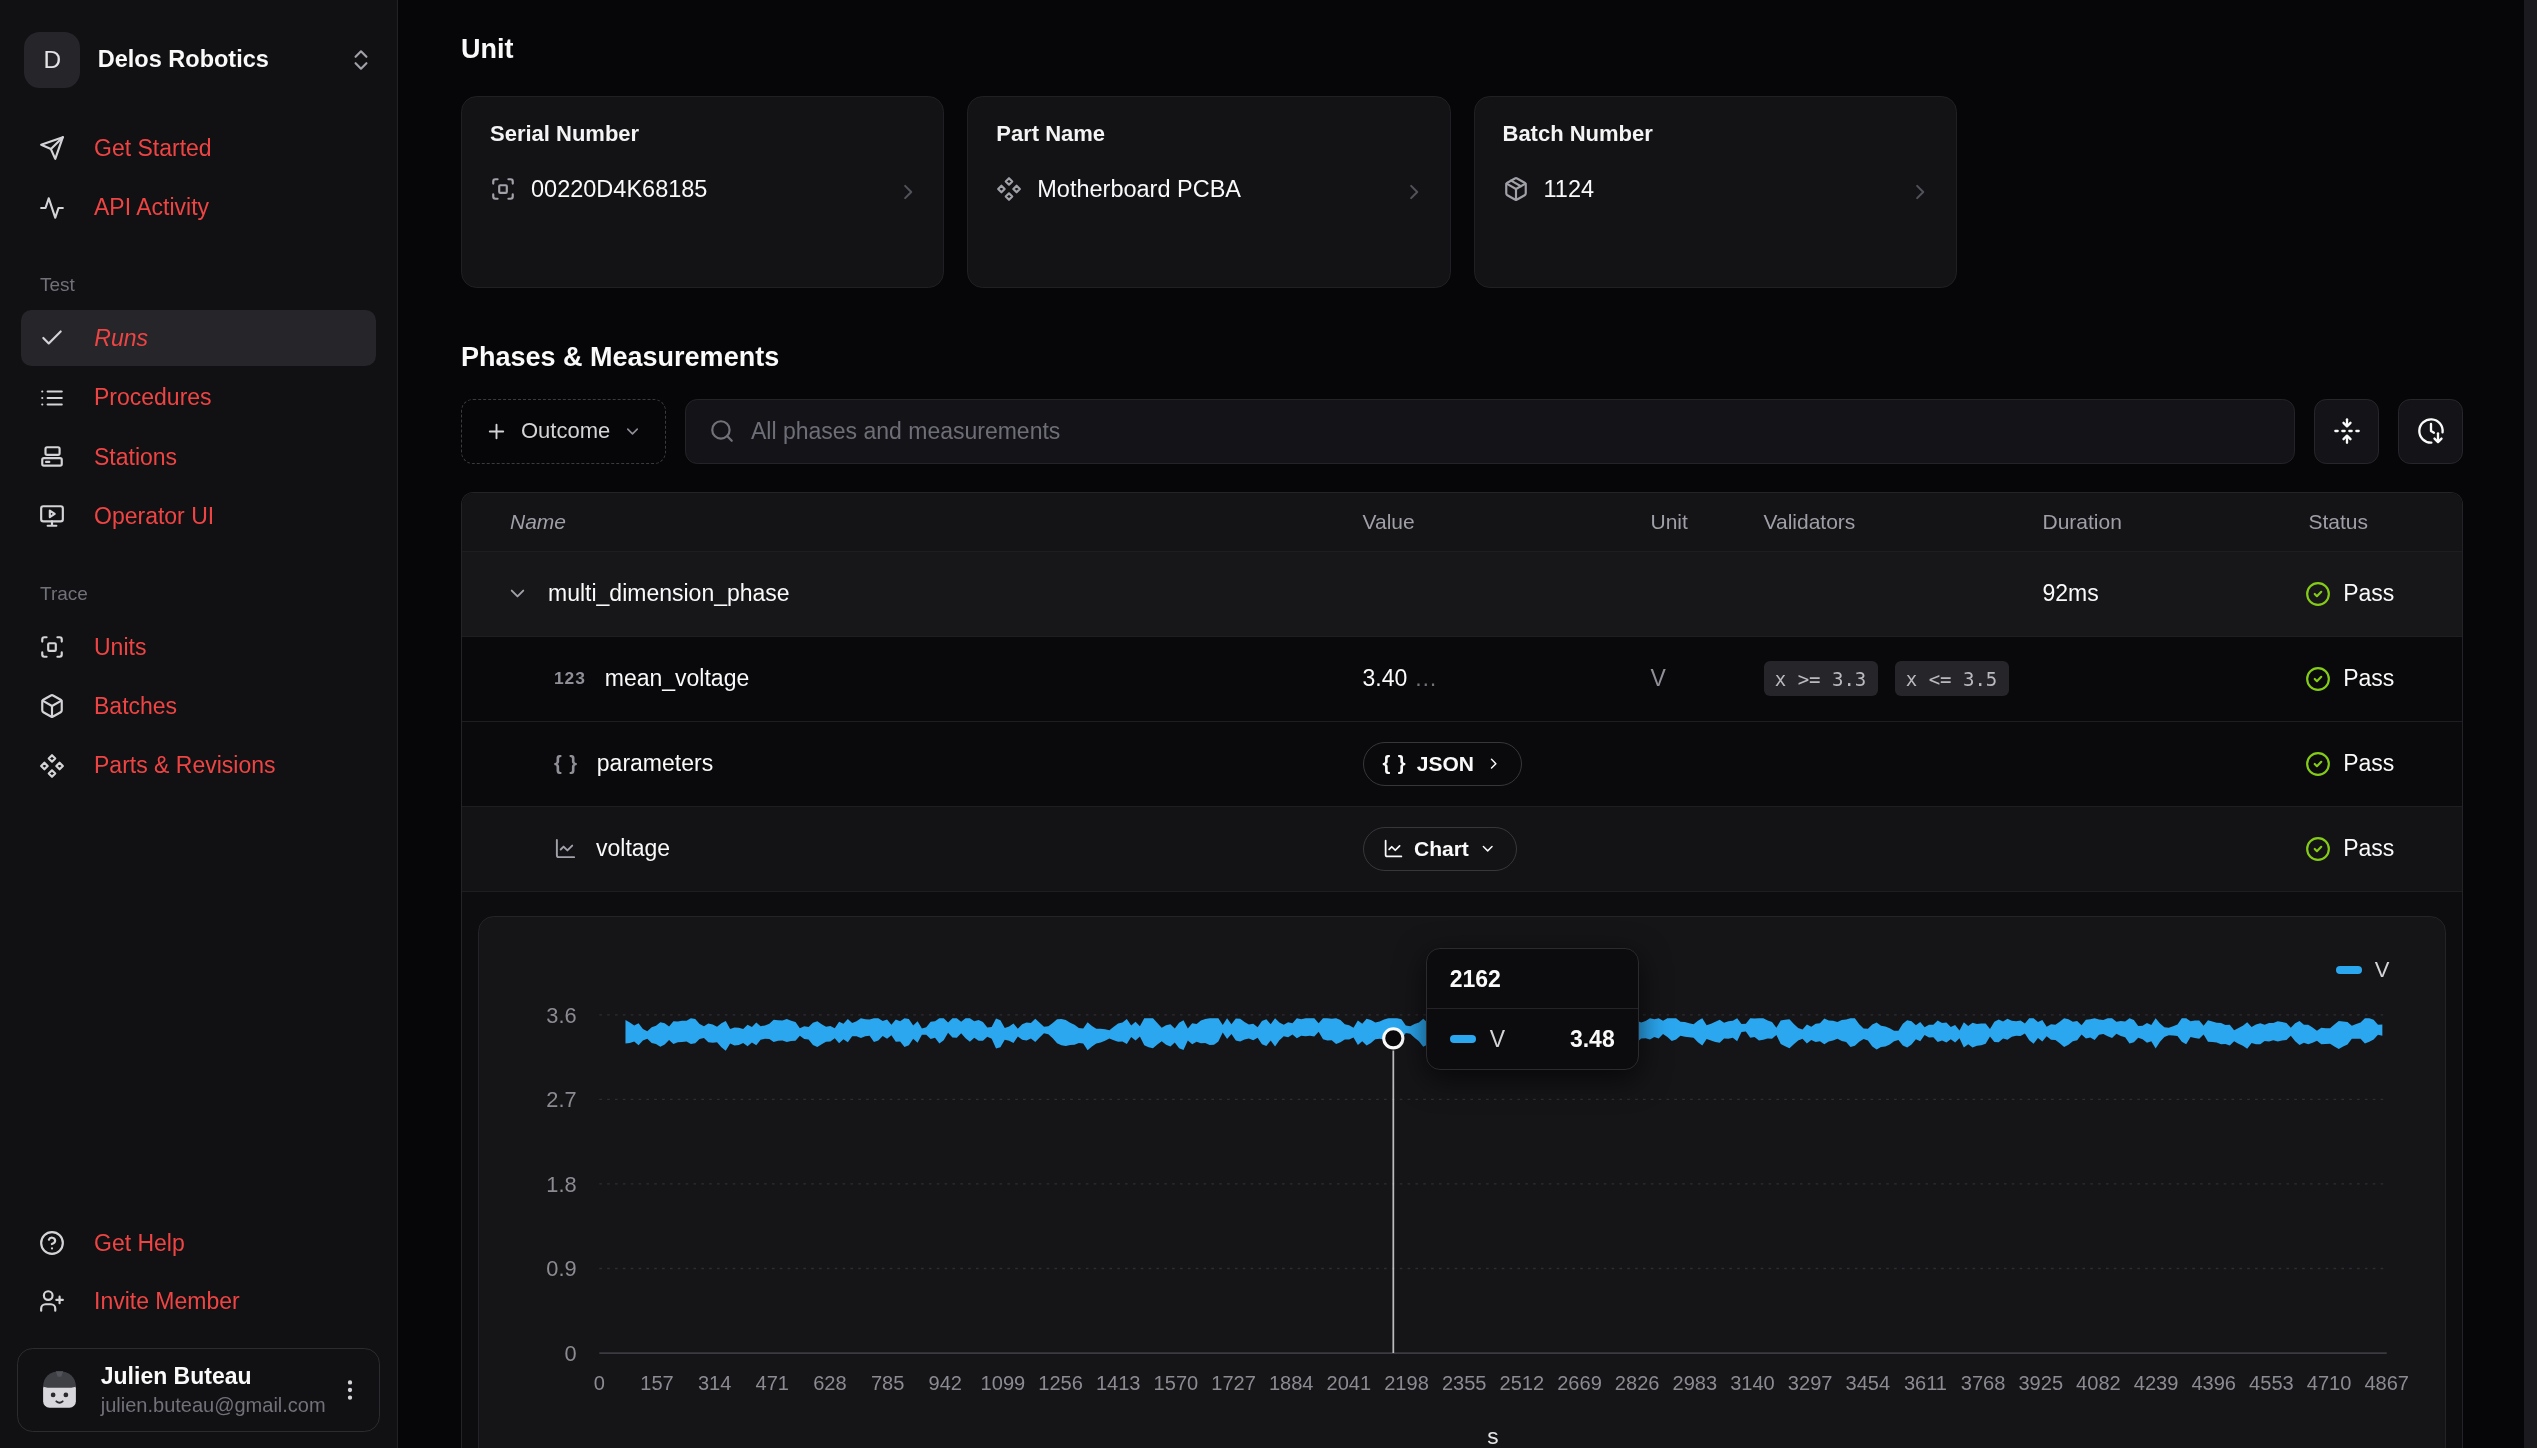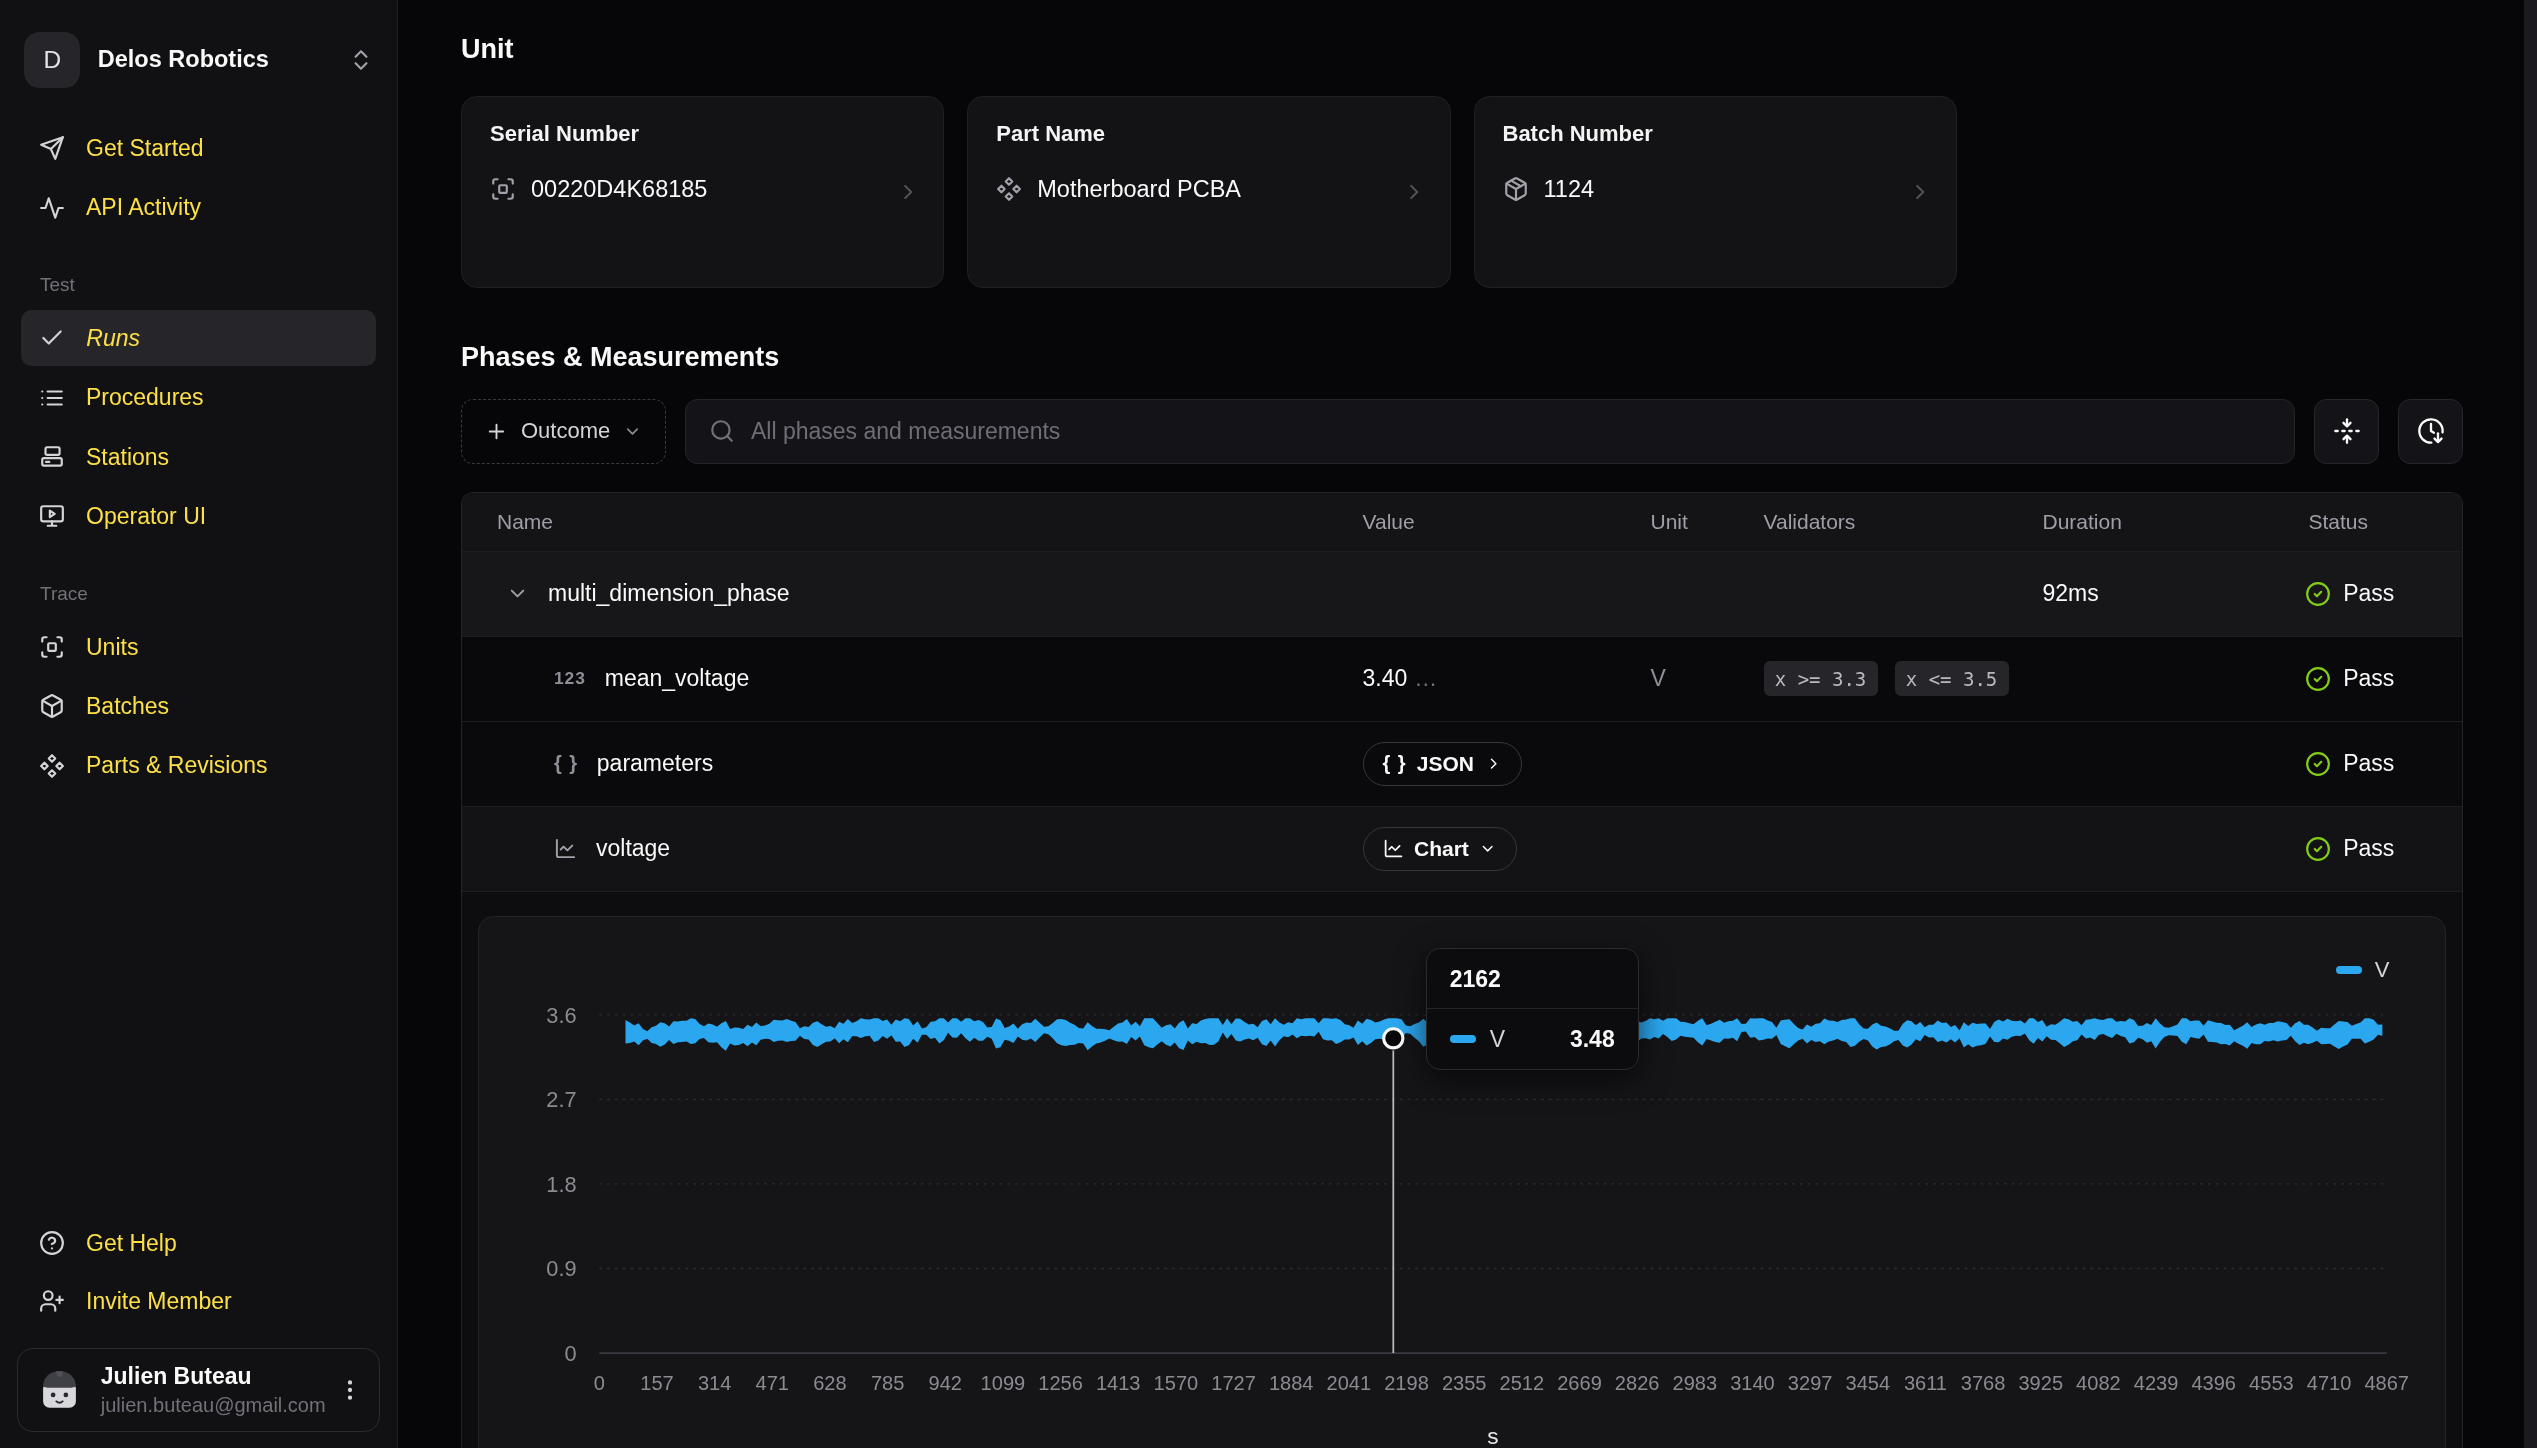--- a/index.html
+++ b/index.html
@@ -21,22 +21,22 @@
   .org-row { display: flex; align-items: center; gap: 17.4px; margin: 8.7px 23px 31px 24.4px; }
   .org-avatar {
     width: 56px; height: 56px; border-radius: 15.7px; background: #26262a;
     display: flex; align-items: center; justify-content: center;
     font-size: 24.4px; color: #e4e4e7; font-weight: 500;
   }
   .org-name { font-size: 23.5px; font-weight: 700; flex: 1; }
   .org-caret { color: #a1a1aa; width: 26px; height: 26px; }
 
   .nav-item {
-    height: 56px; display: flex; align-items: center; gap: 21px;
-    padding: 0 26px 0 39px; font-size: 23px; color: #fde047; cursor: pointer;
+    height: 56px; display: flex; align-items: center; gap: 29px;
+    padding: 0 26px 0 39px; font-size: 23px; color: #ef4444; cursor: pointer;
     margin: 1.7px 0;
   }
   .nav-item .ic { width: 26px; height: 26px; color: #d4d4d8; flex-shrink: 0; }
   .nav-group-label { font-size: 19px; color: #71717a; margin: 37px 0 12.2px 40px; }
   .nav-item.active {
     background: #26262a; border-radius: 10.5px; margin: 1.7px 21px;
     padding: 0 5.2px 0 18.3px;
     font-style: italic;
   }
   .sidebar-footer { margin-top: auto; }
@@ -90,21 +90,21 @@
   }
   .icon-btn .ic { width: 28px; height: 28px; }
 
   
   .table {
     margin-top: 28px; border: 0.9px solid #232328; border-bottom: none;
     border-radius: 12.2px 12.2px 0 0; overflow: hidden;
   }
   .trow { display: grid; grid-template-columns: 1fr 288px 113px 279px 266px 164px; align-items: center; }
   .thead { height: 58px; background: #141417; color: #9f9fa8; font-size: 21px; }
-  .thead .cell-name { padding-left: 35px; }
+  .thead .cell-name { padding-left: 48px; font-style: italic; }
   .row { height: 85px; border-top: 0.9px solid #1e1e22; font-size: 23px; }
   .row-phase { background: #17171a; }
   .row-a { background: #09090b; }
   .row-b { background: #0a0a0c; }
   .row-open { background: #131316; }
   .cell { padding-left: 10.5px; }
   .cell-name { display: flex; align-items: center; gap: 19px; padding-left: 44px; }
   .cell-name.indent { padding-left: 92px; }
   .cell-name .ic { width: 23px; height: 23px; color: #a1a1aa; }
   .glyph-ic { color: #8f8f98; font-size: 20px; letter-spacing: 0.9px; font-weight: 600; }

